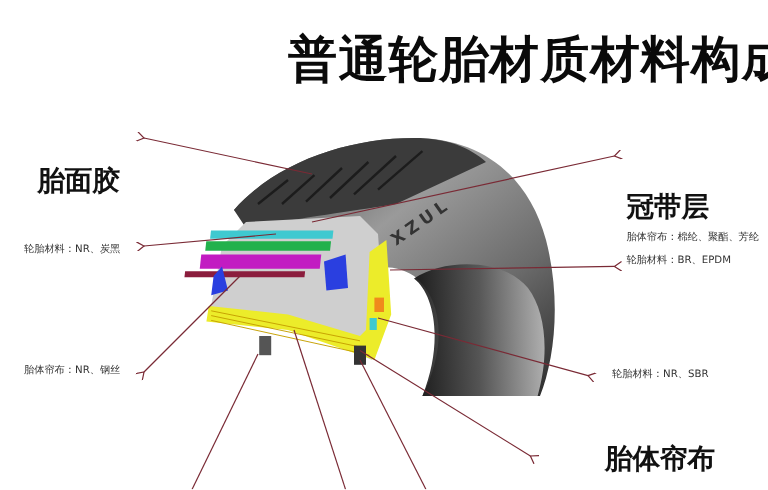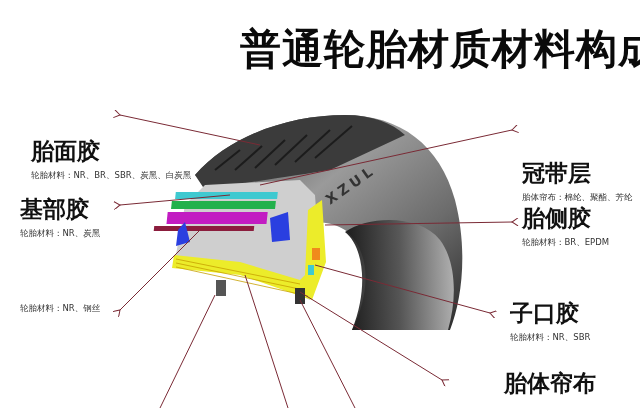--- a/index.html
+++ b/index.html
@@ -82,42 +82,38 @@
     <line x1="315" y1="265" x2="490" y2="313" marker-end="url(#arr)"></line>
     <line x1="300" y1="292" x2="442" y2="380" marker-end="url(#arr)"></line>
     <line x1="215" y1="295" x2="160" y2="408"></line>
     <line x1="245" y1="275" x2="288" y2="408"></line>
     <line x1="300" y1="300" x2="355" y2="408"></line>
   </g>
 </svg>
 
 <div class="label" style="left:31px;top:98px;margin-top:40px;">
   <div class="name">胎面胶</div>
-  <div class="mat">轮胎材料：NR、BR、SBR、炭黑、白炭黑</div>
 </div>
 
 <div class="label" style="left:20px;top:196px;">
-  <div class="name">基部胶</div>
   <div class="mat">轮胎材料：NR、炭黑</div>
 </div>
 
 <div class="label" style="left:20px;top:297px;">
-  <div class="mat">轮胎材料：NR、钢丝</div>
+  <div class="mat">胎体帘布：NR、钢丝</div>
 </div>
 
 <div class="label" style="left:522px;top:124px;margin-top:36px;">
   <div class="name">冠带层</div>
   <div class="mat">胎体帘布：棉纶、聚酯、芳纶</div>
 </div>
 
 <div class="label" style="left:522px;top:205px;">
-  <div class="name">胎侧胶</div>
   <div class="mat">轮胎材料：BR、EPDM</div>
 </div>
 
 <div class="label" style="left:510px;top:300px;">
-  <div class="name">子口胶</div>
   <div class="mat">轮胎材料：NR、SBR</div>
 </div>
 
 <div class="label" style="left:463px;top:370px;margin-left:41px;">
   <div class="name">胎体帘布</div>
 </div>
 
 </body></html>

